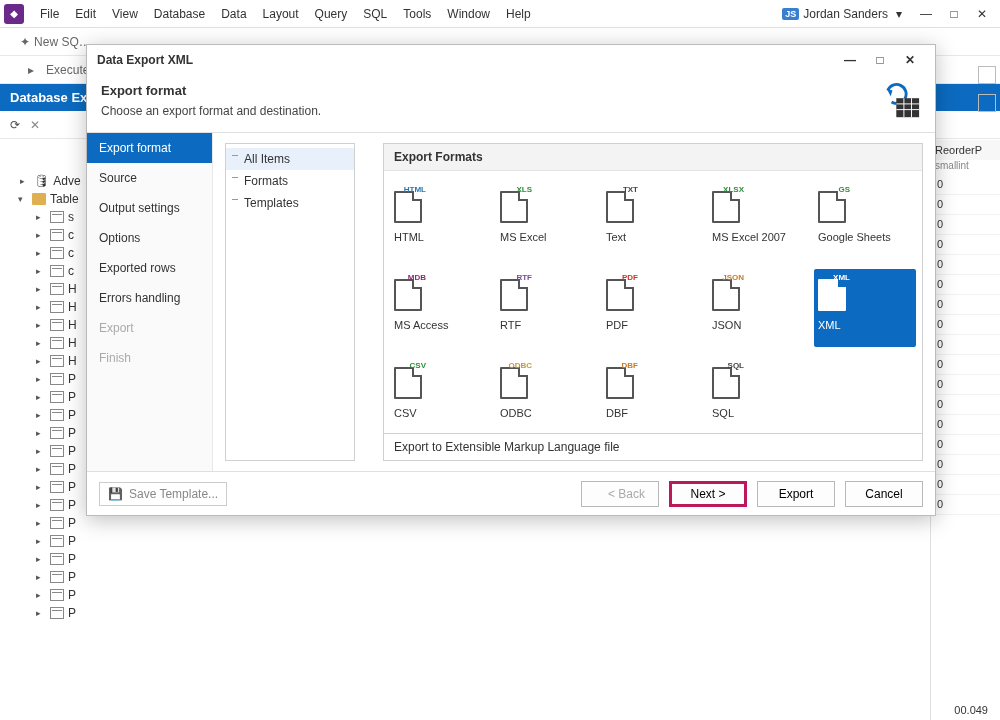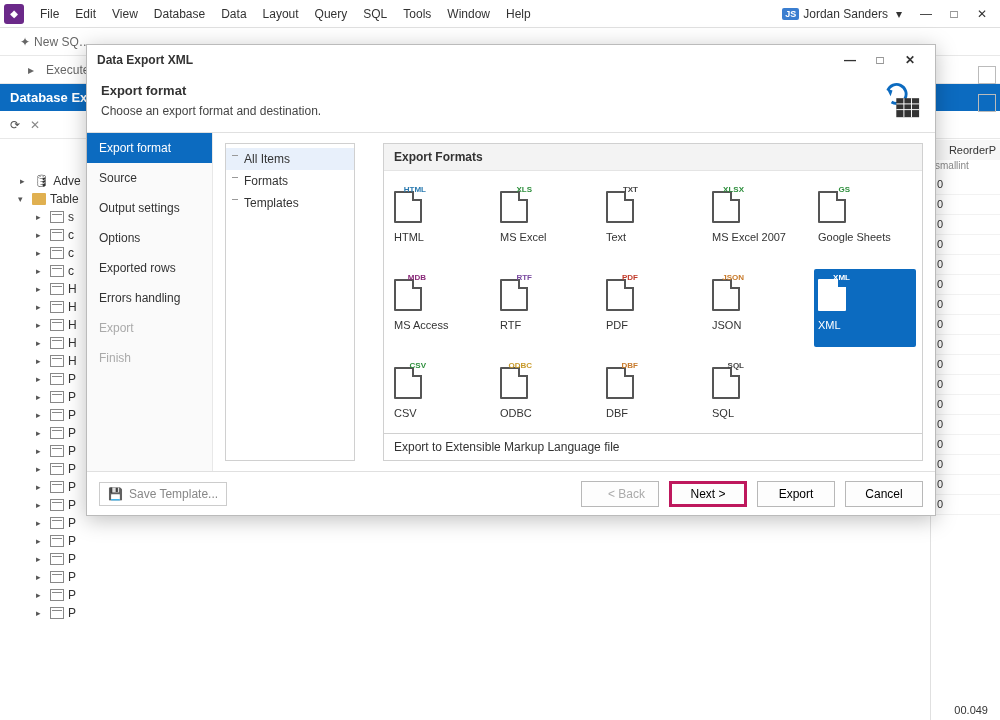--- a/index.html
+++ b/index.html
@@ -24,21 +24,21 @@
 .bg-tree { position: absolute; left: 0; top: 172px; width: 200px; font-size: 12px; color: #333; }
 .bg-tree .node { padding: 2px 4px 2px 20px; display:flex; align-items:center; gap:4px; white-space: nowrap; }
 .bg-tree .node .ico { width:14px; height:12px; background:#e0b050; border-radius:1px; display:inline-block;}
 .bg-tree .node .tab-ico { width:14px; height:12px; background:#fff; border:1px solid #888; display:inline-block; position:relative;}
 .bg-tree .node .tab-ico:before { content:""; position:absolute; top:2px; left:1px; right:1px; height:1px; background:#888;}
 .bg-tree .node .chev { font-size:9px; color:#555; width:10px;}
 .bg-tree .sub { padding-left: 18px;}
 
 
 .bg-grid { position:absolute; right:0; top:140px; width:70px; bottom:0; border-left:1px solid #e0e0e0; font-size:11px;}
-.bg-grid .colhead { padding:4px; color:#333; text-align:right; background:#f7f7f7;}
+.bg-grid .colhead { padding:4px; color:#333; text-align:left; background:#f7f7f7;}
 .bg-grid .coltype { color:#888; font-size:10px; padding:0 4px 4px;}
 .bg-grid .cell { padding:3px 6px; border-bottom:1px solid #f2f2f2; height:20px;}
 
 
 .dialog { position:absolute; left:86px; top:44px; width:850px; height:472px; background:#fff; border:1px solid #bbb; box-shadow:0 4px 20px rgba(0,0,0,0.25); display:flex; flex-direction:column;}
 .dlg-title { height:30px; display:flex; align-items:center; padding:0 10px; font-weight:600; font-size:12px;}
 .dlg-title .spacer{flex:1;}
 .dlg-title .tbtn{width:30px;height:24px;display:flex;align-items:center;justify-content:center;cursor:default;}
 .dlg-header{padding:8px 14px 14px; border-bottom:1px solid #e0e0e0; position:relative;}
 .dlg-header h3{font-size:13px; font-weight:700; margin-bottom:6px;}

